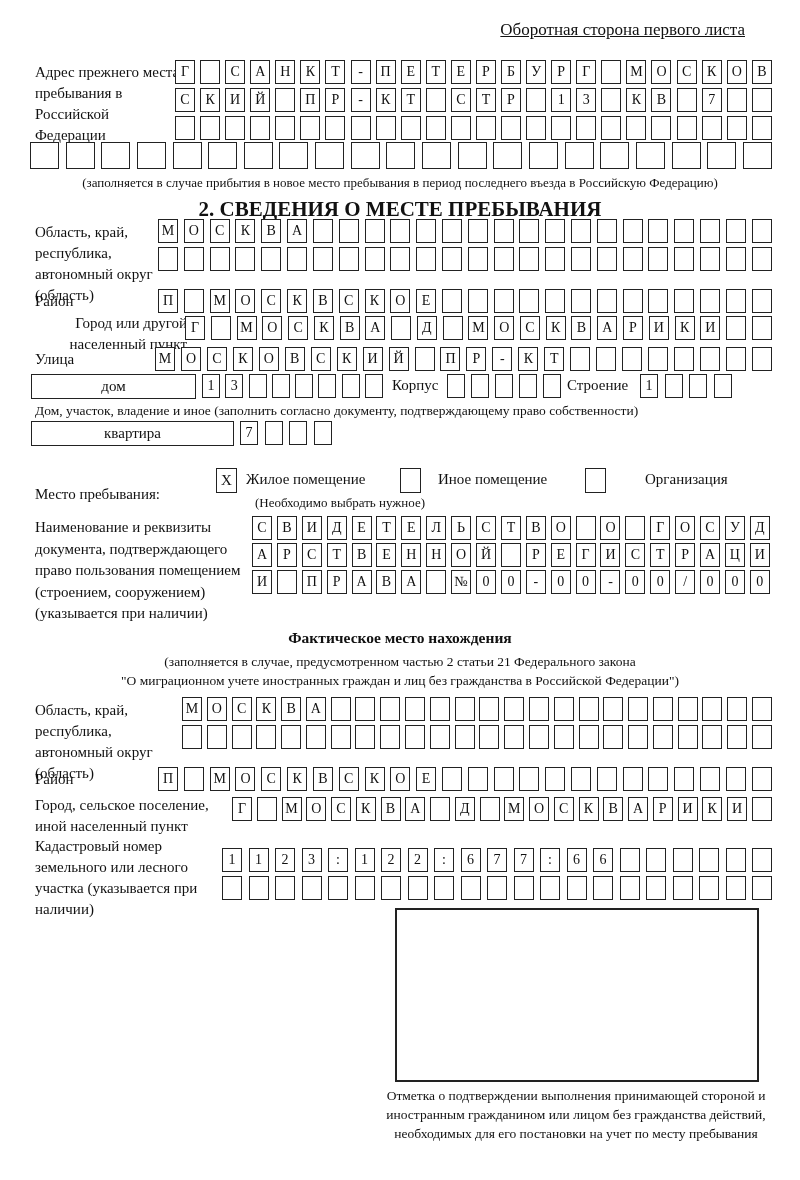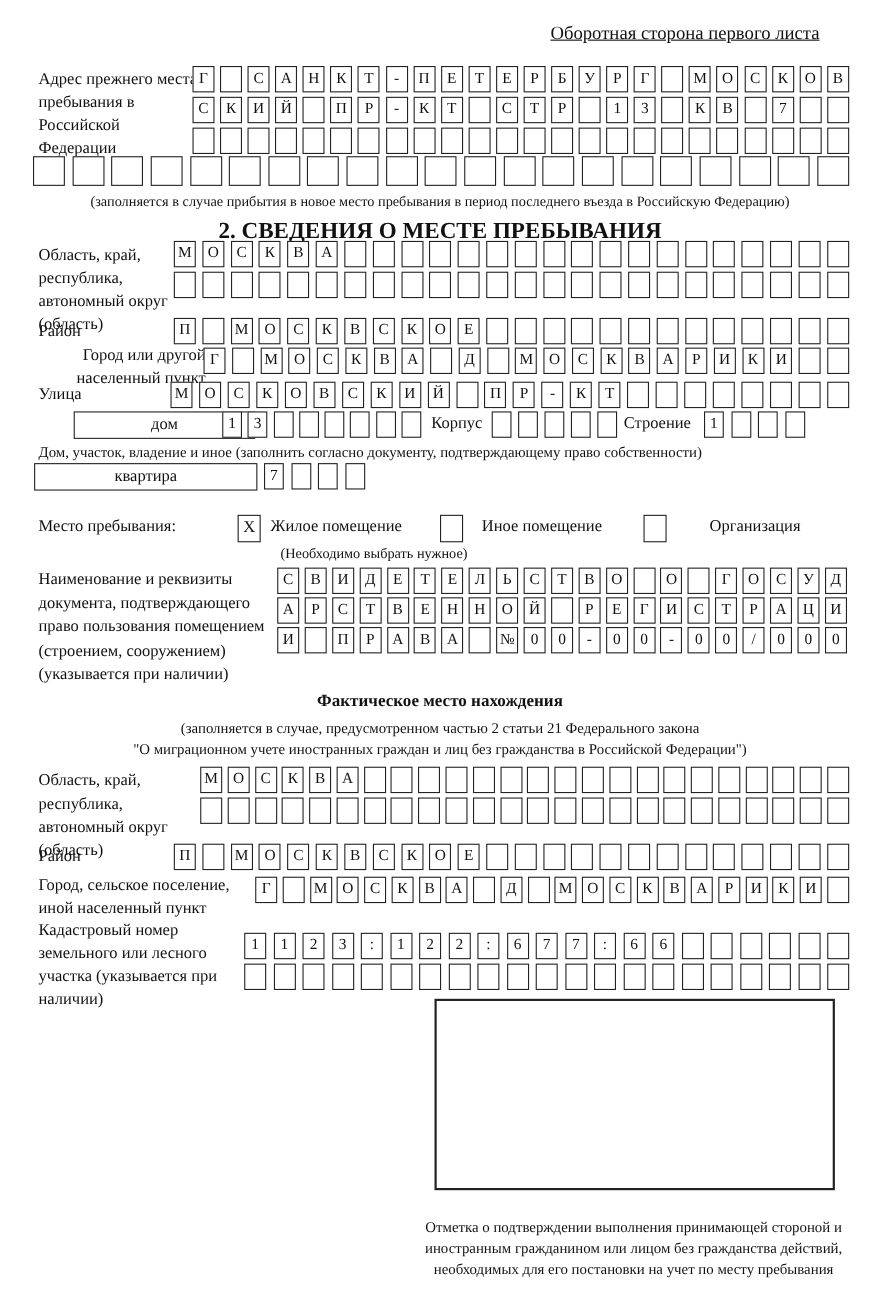--- a/index.html
+++ b/index.html
@@ -286,21 +286,21 @@
       <div class="cell"></div>
       <div class="cell"></div>
       <div class="cell"></div>
       <div class="cell"></div>
       <div class="cell"></div>
       <div class="cell"></div>
       <div class="cell"></div>
       <div class="cell"></div>
     </div>
 
-  <div class="boxlabel" style="left:31px;top:374px;width:165px;height:25px;line-height:22px;margin-left:36px;">дом</div>
+  <div class="boxlabel" style="left:31px;top:374px;width:165px;height:25px;line-height:22px;">дом</div>
   <div class="cellrow" style="left:202px;top:374px;width:181px;">
       <div class="cell-sm">1</div>
       <div class="cell-sm">3</div>
       <div class="cell-sm"></div>
       <div class="cell-sm"></div>
       <div class="cell-sm"></div>
       <div class="cell-sm"></div>
       <div class="cell-sm"></div>
       <div class="cell-sm"></div>
     </div>
@@ -322,21 +322,21 @@
   <div class="caption-left" style="left:35px;top:403px;">Дом, участок, владение и иное (заполнить согласно документу, подтверждающему право собственности)</div>
 
   <div class="boxlabel" style="left:31px;top:421px;width:203px;height:25px;line-height:22px;">квартира</div>
   <div class="cellrow" style="left:240px;top:421px;width:92px;">
       <div class="cell-sm">7</div>
       <div class="cell-sm"></div>
       <div class="cell-sm"></div>
       <div class="cell-sm"></div>
     </div>
 
-  <div class="inline-lbl" style="left:35px;top:471px;text-align:right;">Место пребывания:</div>
+  <div class="inline-lbl" style="left:35px;top:486px;text-align:right;">Место пребывания:</div>
   <div class="checkbox" style="left:216px;top:468px;">X</div>
   <div class="inline-lbl" style="left:246px;top:471px;">Жилое помещение</div>
   <div class="checkbox" style="left:400px;top:468px;"></div>
   <div class="inline-lbl" style="left:438px;top:471px;">Иное помещение</div>
   <div class="checkbox" style="left:585px;top:468px;"></div>
   <div class="inline-lbl" style="left:645px;top:471px;">Организация</div>
   <div class="abs" style="left:180px;top:495px;width:320px;text-align:center;font-size:13px;">(Необходимо выбрать нужное)</div>
 
   <div class="lbl" style="left:35px;top:517px;width:215px;line-height:21.5px;">Наименование и реквизиты документа, подтверждающего право пользования помещением (строением, сооружением) (указывается при наличии)</div>
   <div class="cellrow" style="left:252px;top:516px;width:518px;">
@@ -563,15 +563,15 @@
       <div class="cell"></div>
       <div class="cell"></div>
       <div class="cell"></div>
       <div class="cell"></div>
       <div class="cell"></div>
       <div class="cell"></div>
       <div class="cell"></div>
     </div>
 
   <div class="stamp-box" style="left:395px;top:908px;width:360px;height:170px;"></div>
-  <div class="stamp-caption" style="left:385px;top:1086px;width:382px;margin-top:20px;">Отметка о подтверждении выполнения принимающей стороной и иностранным гражданином или лицом без гражданства действий, необходимых для его постановки на учет по месту пребывания</div>
+  <div class="stamp-caption" style="left:385px;top:1086px;width:382px;">Отметка о подтверждении выполнения принимающей стороной и иностранным гражданином или лицом без гражданства действий, необходимых для его постановки на учет по месту пребывания</div>
 
 </div>
 
 </body></html>

